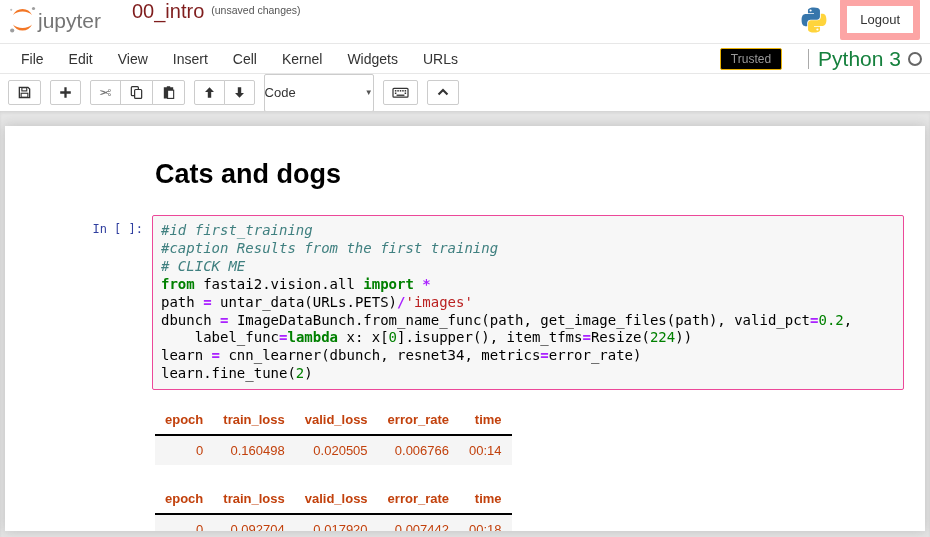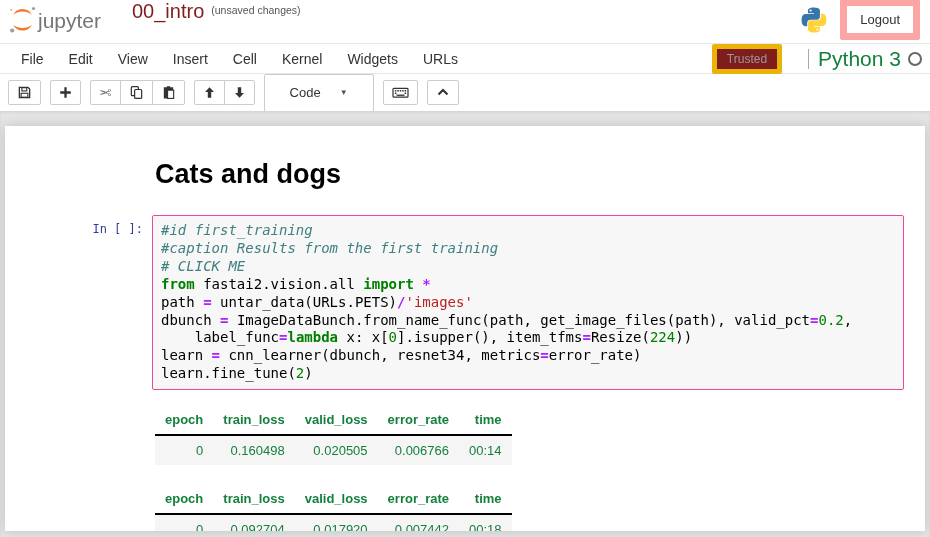--- a/index.html
+++ b/index.html
@@ -15,37 +15,37 @@
   .nb-title { font-size: 20px; color:#7f1d1d; margin-left: 26px; cursor:text; }
   .checkpoint { font-size: 10.5px; color:#555; margin-left: 7px; padding-top:4px; }
   .header-right { margin-left:auto; display:flex; align-items:center; }
   .logout-btn { margin-left: 12px; margin-right:2px; background:#fff; border:7px solid #fca5a5; border-radius:2px;
     font-size:13px; color:#333; padding: 6px 13px; font-family:inherit; cursor:pointer; }
 
   
   .menubar { height: 30px; display:flex; align-items:center; background:#fff; border-bottom:1px solid #e7e7e7; padding:0 8px 0 12px; }
   .menu-item { font-size:14px; color:#333; padding: 4px 9px; margin-right:7px; cursor:pointer; border-radius:2px; }
   .menubar-right { margin-left:auto; display:flex; align-items:center; }
-  .trusted-btn { font-size:12px; color:#999; border:5px solid #eab308; border-radius:2px; background:#7f1d1d; padding:3px 10px; cursor:default; }
+  .trusted-btn { font-size:12px; color:#999; border:1px solid #eab308; border-radius:2px; background:#000000; padding:3px 10px; cursor:default; }
   .kernel-divider { width:1px; height:20px; background:#aaa; margin:0 9px 0 26px; }
   .kernel-name { font-size:21px; color:#15803d; }
   .kernel-circle { width:14px; height:14px; border:2px solid #666; border-radius:50%; margin-left:7px; background:#fff; }
 
   
   .toolbar { height: 37px; background:#fff; display:flex; align-items:center; padding-left:8px; gap:9px; }
   .btn-group { display:flex; }
   .tbtn { height:25px; min-width:28px; padding:2px 8px; background:#fff; border:1px solid #ccc;
     display:flex; align-items:center; justify-content:center; gap:5px; cursor:pointer; font-size:13.5px; color:#333; }
   .btn-group .tbtn { border-radius:0; }
   .btn-group .tbtn + .tbtn { margin-left:-1px; }
   .btn-group .tbtn:first-child { border-radius:2px 0 0 2px; }
   .btn-group .tbtn:last-child { border-radius:0 2px 2px 0; }
   .btn-group .tbtn:only-child { border-radius:2px; }
   .cell-type-select { width:110px; height:38px; border:1px solid #ccc; border-radius:2px; background:#fff;
-    display:flex; align-items:center; justify-content:space-between; padding:0 25px; font-size:13px; color:#333; cursor:pointer; }
+    display:flex; align-items:center; justify-content:space-between; padding:0 0; font-size:13px; color:#333; cursor:pointer; }
   .select-caret { font-size:8px; color:#555; }
   .scissors { font-size:15px; color:#777; transform: scaleX(-1); line-height:1; }
 
   
   .main { position:absolute; top:111px; left:0; right:0; bottom:0; background:#e7e7e7;
     box-shadow: inset 0 2px 3px rgba(0,0,0,0.08); }
   .notebook-container { margin: 15px 5px 16px 5px; height: calc(100% - 21px); background:#fff;
     box-shadow: 0 0 12px 1px rgba(87,87,87,0.25); padding-top: 33px; overflow:hidden; }
 
   .md-heading { margin:0 0 0 150px; font-size:27px; font-weight:bold; color:#000; }
@@ -55,21 +55,21 @@
     font-family:"DejaVu Sans Mono", monospace; font-size:12px; color:#303F9F; white-space:nowrap; }
   .input-box { flex:1; margin-right:21px; border:1px solid #ec4899; border-radius:2px; background:#f7f7f7; padding:6px 8px; cursor:text; }
   pre.code { margin:0; font-family:"DejaVu Sans Mono", monospace; font-size:14px; line-height:17.9px; color:#000; }
   .tok-com { color:#408080; font-style:italic; }
   .tok-kw  { color:#008000; font-weight:bold; }
   .tok-op  { color:#AA22FF; font-weight:bold; }
   .tok-num { color:#008000; }
   .tok-str { color:#BA2121; }
 
   .output-area { margin-left:150px; margin-top:15px; }
-  table.dataframe { border-collapse: collapse; font-size:13px; color:#15803d; margin-bottom:19px; }
+  table.dataframe { border-collapse: collapse; font-size:13px; color:#c2410c; margin-bottom:19px; }
   table.dataframe th { font-weight:bold; text-align:right; padding:7px 10px; border-bottom:2px solid #000; }
   table.dataframe td { text-align:right; padding:7px 10px; border:none; }
   table.dataframe tbody tr:nth-child(odd) { background:#f5f5f5; }
 
   svg { display:block; }
 </style>
 </head>
 <body>
 
 <div class="header-top">

